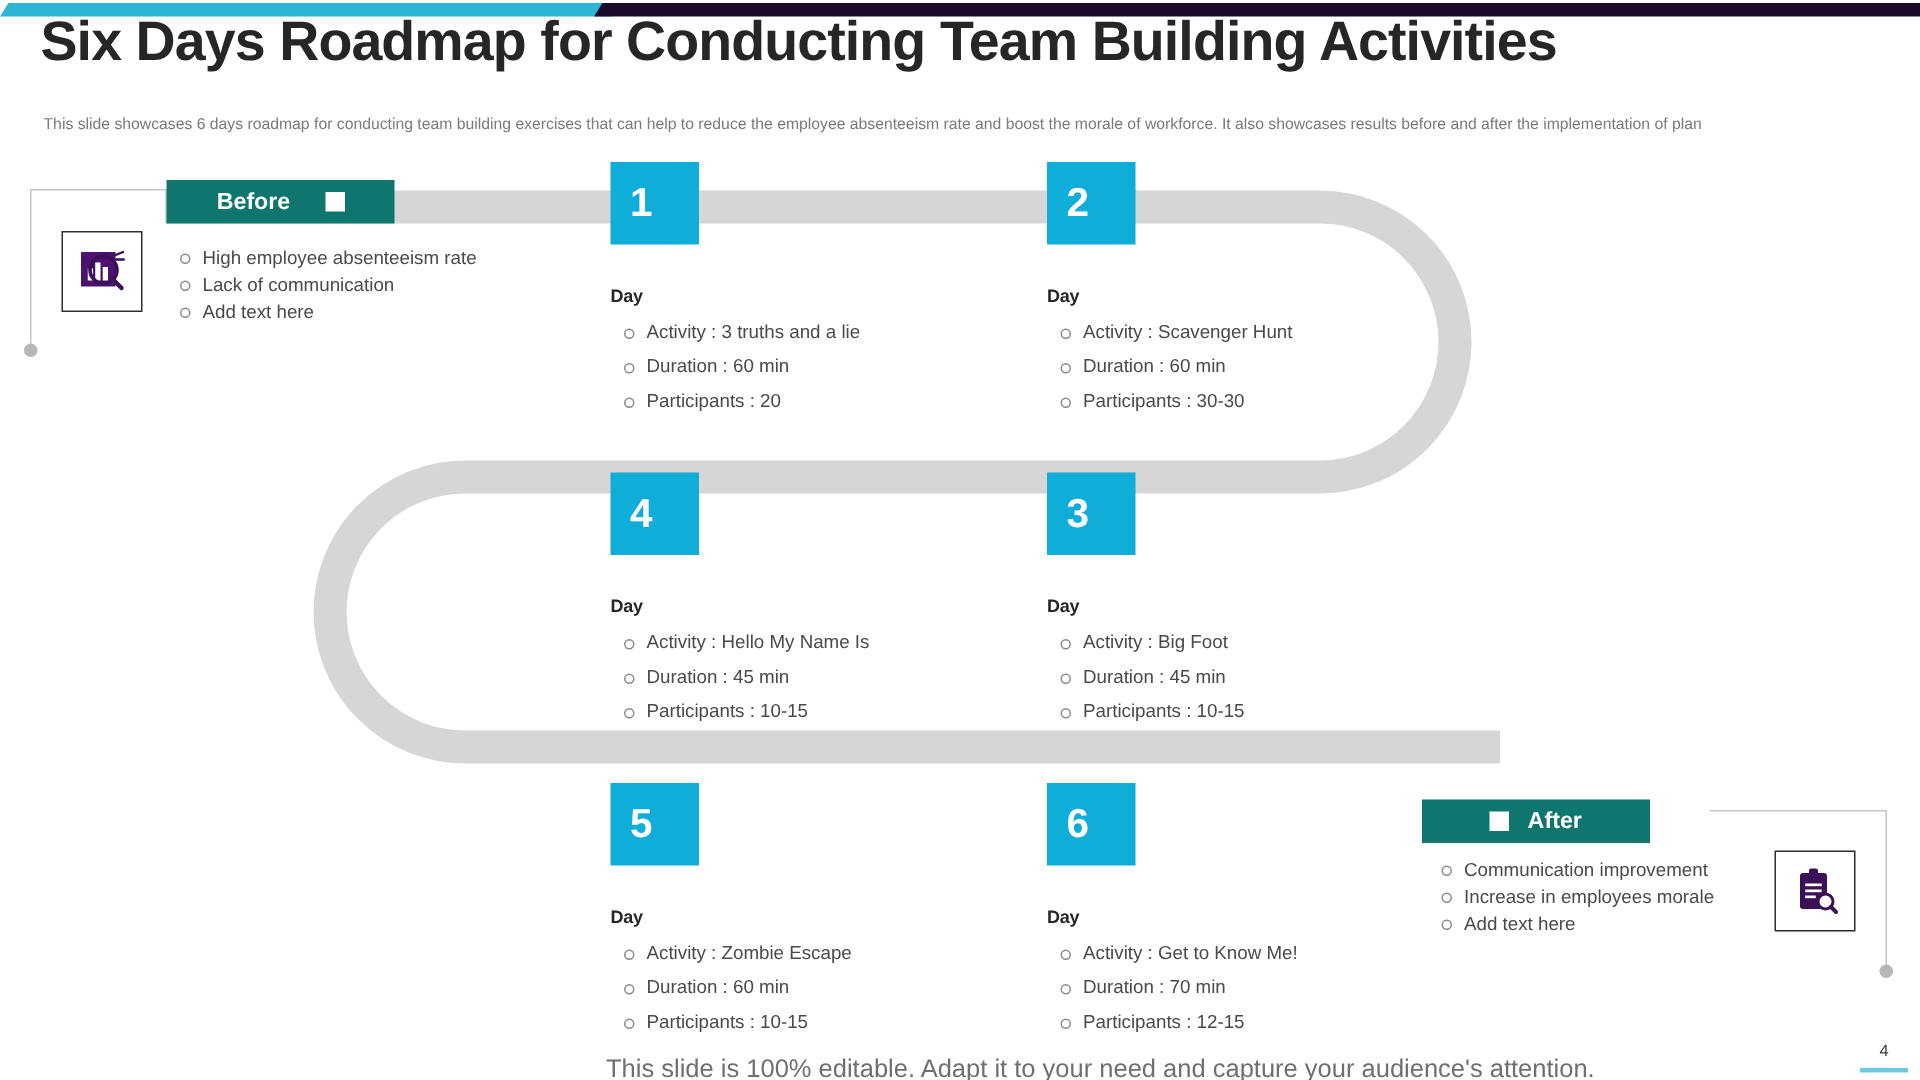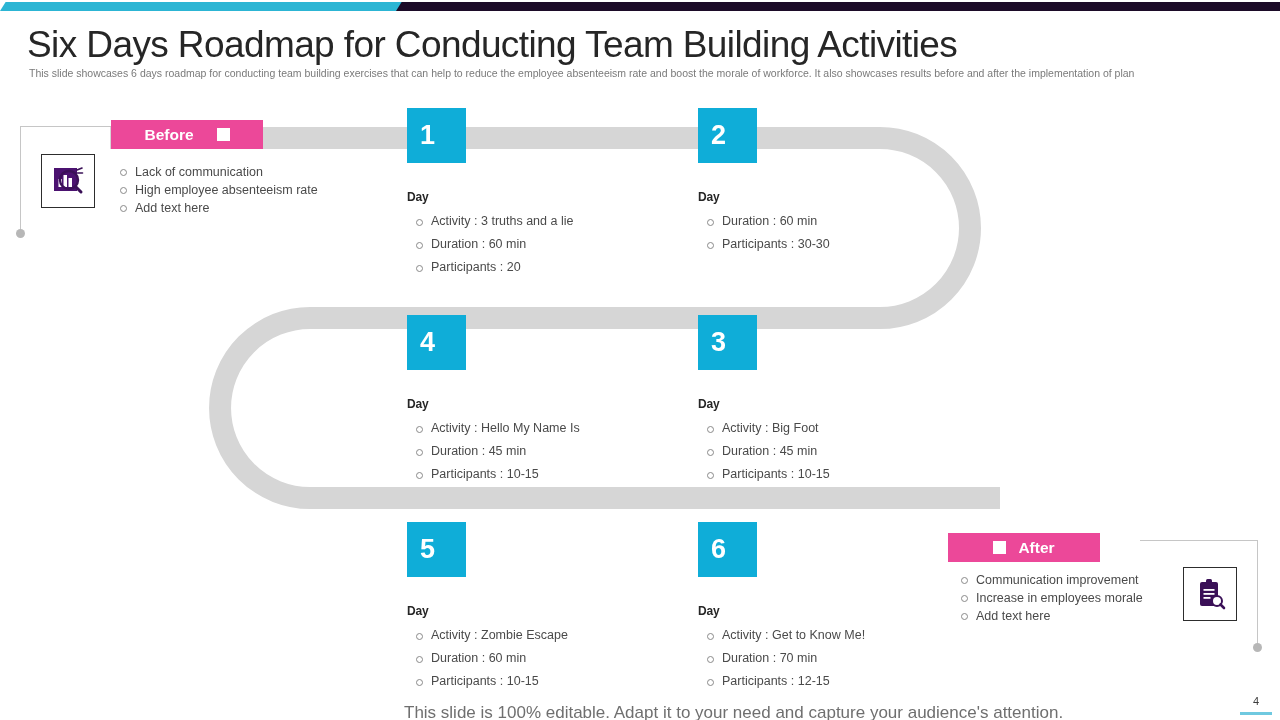--- a/index.html
+++ b/index.html
@@ -30,30 +30,30 @@
     left: 396px; top: 2px;
     width: 892px; height: 9px;
     background: #1c0b28;
     transform: skewX(-32deg);
     transform-origin: left bottom;
   }
 
   
   .page-title {
     position: absolute;
-    left: 27px; top: 24px;
+    left: 27px; top: 7px;
     font-size: 37px;
-    font-weight: normal;
+    font-weight: bold;
     letter-spacing: -0.6px;
     color: #262626;
     white-space: nowrap;
   }
   .page-subtitle {
     position: absolute;
-    left: 29px; top: 66px;
+    left: 29px; top: 76px;
     width: 1145px;
     font-size: 10.5px;
     line-height: 14px;
     color: #7a7a7a;
   }
 
   
   .roadmap-path {
     position: absolute;
     left: 0; top: 100px;
@@ -99,21 +99,21 @@
     position: absolute;
     left: 9px; top: 9px;
     width: 5px; height: 5px;
     border: 1px solid #8a8a8a;
     border-radius: 50%;
   }
 
   
   .banner {
     height: 29px;
-    background: #ec4899;
+    background: #0f766e;
     color: #ffffff;
     font-size: 15.5px;
     font-weight: bold;
     display: flex;
     align-items: center;
     box-sizing: border-box;
   }
   .banner-sq {
     width: 13px; height: 13px;
     background: #ffffff;
@@ -217,39 +217,40 @@
     </svg>
   </div>
 </div>
 
 <div class="banner banner-before" style="position:absolute; left:111px; top:120px;">
   <span>Before</span>
   <span class="banner-sq"></span>
 </div>
 
 <ul class="panel-list" style="position:absolute; left:111px; top:163px; width:270px;">
+  <li>High employee absenteeism rate</li>
   <li>Lack of communication</li>
-  <li>High employee absenteeism rate</li>
   <li>Add text here</li>
 </ul>
 
 <div class="day-block" style="left:407px; top:108px;">
   <div class="day-num">1</div>
   <div class="day-label">Day</div>
   <ul class="day-list">
     <li>Activity : 3 truths and a lie</li>
     <li>Duration : 60 min</li>
     <li>Participants : 20</li>
   </ul>
 </div>
 
 <div class="day-block" style="left:698px; top:108px;">
   <div class="day-num">2</div>
   <div class="day-label">Day</div>
   <ul class="day-list">
+    <li>Activity : Scavenger Hunt</li>
     <li>Duration : 60 min</li>
     <li>Participants : 30-30</li>
   </ul>
 </div>
 
 <div class="day-block" style="left:407px; top:315px;">
   <div class="day-num">4</div>
   <div class="day-label">Day</div>
   <ul class="day-list">
     <li>Activity : Hello My Name Is</li>

